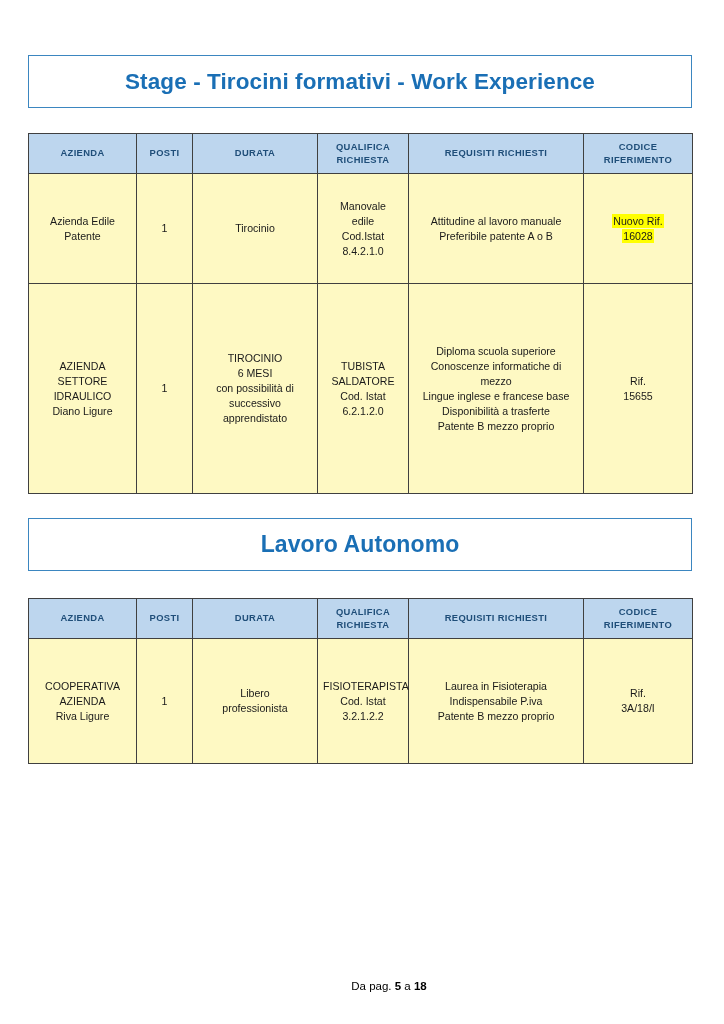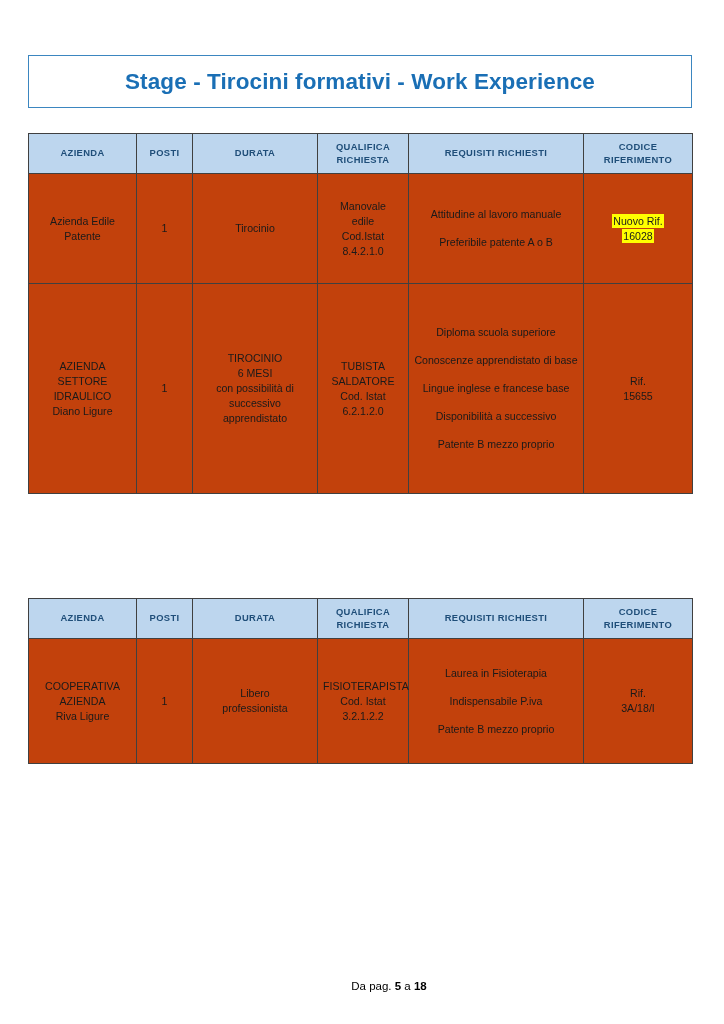--- a/index.html
+++ b/index.html
@@ -47,21 +47,21 @@
   #heading-lavoro { top: 518px; height: 53px; }
   #heading-lavoro .heading-text { font-size: 23px; }
 
   
   .job-table {
     position: absolute;
     left: 28px;
     width: 664px;
     border-collapse: collapse;
     table-layout: fixed;
-    background: #c2410c;
+    background: #fef9c3;
   }
   #table-stage { top: 133px; }
   #table-lavoro { top: 598px; }
 
   .job-table th,
   .job-table td {
     border: 1px solid #404040;
     padding: 0;
     vertical-align: middle;
     text-align: center;
@@ -94,21 +94,20 @@
 
   
   .row-tall-1 { height: 110px; }
   .row-tall-2 { height: 210px; }
   .row-tall-3 { height: 125px; }
 
   .cell-lines p {
     margin: 0;
   }
   .cell-lines p.gap {
-    margin-top: 13px;
   }
   .cell-mid {
     vertical-align: middle;
   }
   .cell-upper {
     vertical-align: middle;
   }
 
   .hl {
     background: #ffff00;
@@ -223,36 +222,39 @@
           <div class="cell-lines">
             <p>TUBISTA</p>
             <p>SALDATORE</p>
             <p>Cod. Istat</p>
             <p>6.2.1.2.0</p>
           </div>
         </td>
         <td class="cell-upper">
           <div class="cell-lines">
             <p>Diploma scuola superiore</p>
-            <p class="gap">Conoscenze apprendistato di base</p>
+            <p class="gap">Conoscenze informatiche di mezzo</p>
             <p class="gap">Lingue inglese e francese base</p>
-            <p class="gap">Disponibilità a successivo</p>
+            <p class="gap">Disponibilità a trasferte</p>
             <p class="gap">Patente B mezzo proprio</p>
           </div>
         </td>
         <td class="cell-mid">
           <div class="cell-lines">
             <p>Rif.</p>
             <p>15655</p>
           </div>
         </td>
       </tr>
     </tbody>
   </table>
 
+  <div class="heading-box" id="heading-lavoro">
+    <span class="heading-text">Lavoro Autonomo</span>
+  </div>
 
   <table class="job-table" id="table-lavoro">
     <colgroup>
       <col class="col-azienda">
         <col class="col-posti">
         <col class="col-durata">
       <col class="col-qualifica">
         <col class="col-requisiti">
         <col class="col-codice">
     </colgroup>

